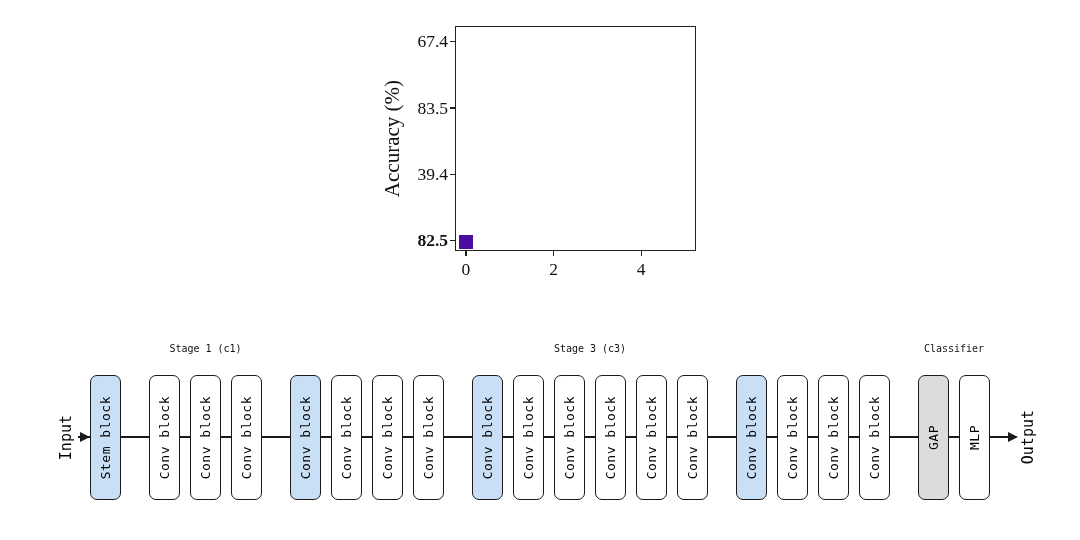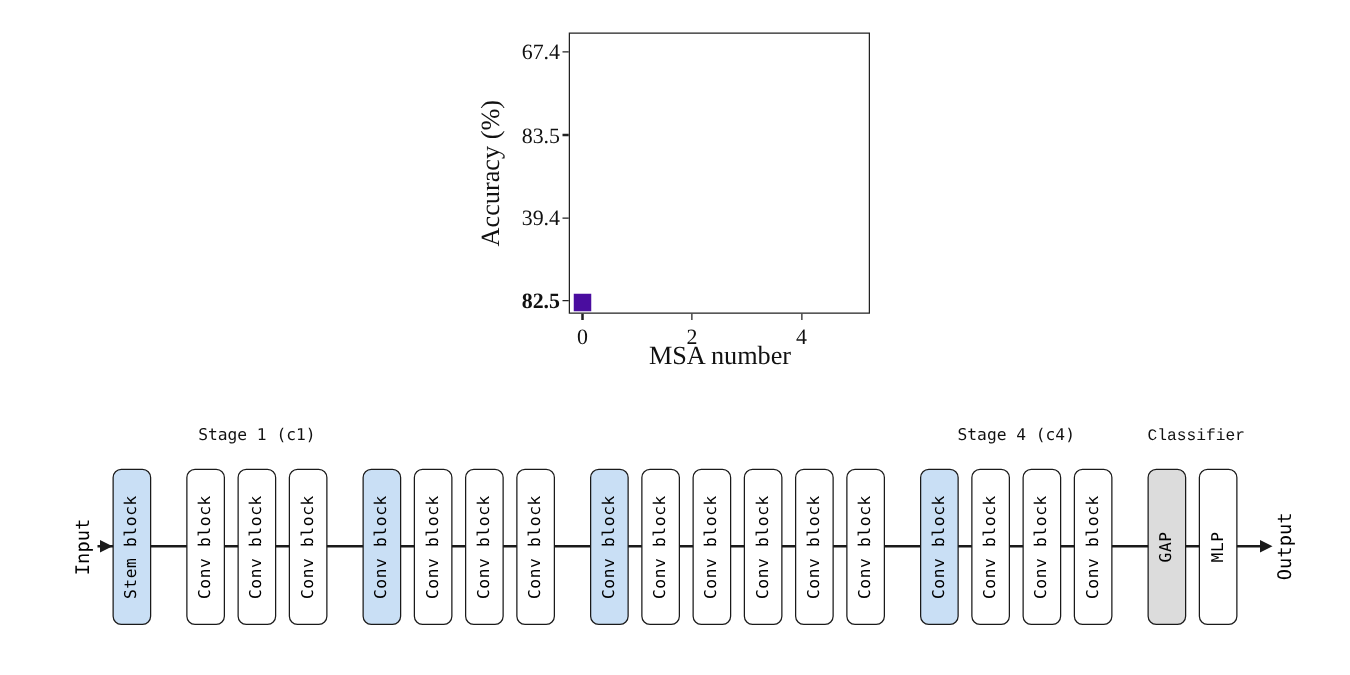--- a/index.html
+++ b/index.html
@@ -18,39 +18,38 @@
   .marker{position:absolute;}
   .axis-label-y{position:absolute;left:377px;top:26px;width:30px;height:226px;
     display:flex;align-items:center;justify-content:center;font-size:21px;color:#111;}
   .axis-label-x{position:absolute;left:455px;top:272px;width:242px;height:28px;
     text-align:center;font-size:21px;color:#111;}
   .vtext{writing-mode:vertical-rl;transform:rotate(180deg);white-space:nowrap;}
   .block{position:absolute;box-sizing:border-box;border:1.5px solid #1a1a1a;border-radius:7px;
     display:flex;align-items:center;justify-content:center;}
   .block span{writing-mode:vertical-rl;transform:rotate(180deg);font-size:13px;
     letter-spacing:0.5px;color:#000;white-space:nowrap;}
-  .stage-label{position:absolute;font-size:13px;line-height:17px;text-align:center;
+  .stage-label{position:absolute;font-size:10px;line-height:17px;text-align:center;
     color:#111;white-space:nowrap;}
   .io-label{position:absolute;width:20px;height:125px;top:375px;
     display:flex;align-items:center;justify-content:center;font-size:15px;color:#000;}
   .line{position:absolute;background:#1a1a1a;}
   .arrowhead{position:absolute;width:0;height:0;border-top:5px solid transparent;
     border-bottom:5px solid transparent;border-left:10px solid #1a1a1a;}
 </style>
 </head>
 <body>
 
 <div id="figure">
 
   <div id="chart-layer">
     <div class="plot-area"></div>
     <div class="axis-label-y">
       <span class="vtext serif">Accuracy (%)</span>
     </div>
-    <div class="axis-label-x serif">MSA number</div>
   <div class="tickmark" style="left: 450px; top: 239.812px; width: 5px; height: 1.2px;"></div>
       <div class="ytick serif" style="left: 403px; top: 229.912px; width: 45px; font-weight: bold;">82.5</div>
       <div class="tickmark" style="left: 450px; top: 173.635px; width: 5px; height: 1.2px;"></div>
       <div class="ytick serif" style="left: 403px; top: 163.735px; width: 45px;">39.4</div>
       <div class="tickmark" style="left: 450px; top: 107.459px; width: 5px; height: 1.2px;"></div>
       <div class="ytick serif" style="left: 403px; top: 97.5588px; width: 45px;">83.5</div>
       <div class="tickmark" style="left: 450px; top: 41.2824px; width: 5px; height: 1.2px;"></div>
       <div class="ytick serif" style="left: 403px; top: 31.3824px; width: 45px;">67.4</div>
       <div class="tickmark" style="left: 465.355px; top: 251px; width: 1.2px; height: 5px;"></div>
       <div class="xtick serif" style="left: 450.955px; top: 259px; width: 30px;">0</div>
@@ -123,19 +122,19 @@
       <div class="block" style="left: 859px; top: 375px; width: 31px; height: 125px; background: rgb(255, 255, 255); border-color: rgb(26, 26, 26);">
         <span>Conv block</span>
       </div>
       <div class="block" style="left: 918px; top: 375px; width: 31px; height: 125px; background: rgb(220, 220, 220); border-color: rgb(26, 26, 26);">
         <span>GAP</span>
       </div>
       <div class="block" style="left: 959px; top: 375px; width: 31px; height: 125px; background: rgb(255, 255, 255); border-color: rgb(26, 26, 26);">
         <span>MLP</span>
       </div>
       <div class="stage-label" style="left: 149px; top: 340px; width: 113px;">Stage 1 (c1)</div>
-      <div class="stage-label" style="left: 736px; top: 340px; width: 154px;">Stage 4 (c4)</div>
-      <div class="stage-label" style="left: 918px; top: 340px; width: 72px; font-family: Liberation Mono, monospace;">Classifier</div>
+      <div class="stage-label" style="left: 472px; top: 340px; width: 236px;">Stage 3 (c3)</div>
+      <div class="stage-label" style="left: 918px; top: 340px; width: 72px;">Classifier</div>
       <div class="arrowhead" style="left: 80px; top: 432px;"></div>
       <div class="arrowhead" style="left: 1008px; top: 432px;"></div>
     </div>
 
 </div>
 
 </body></html>

